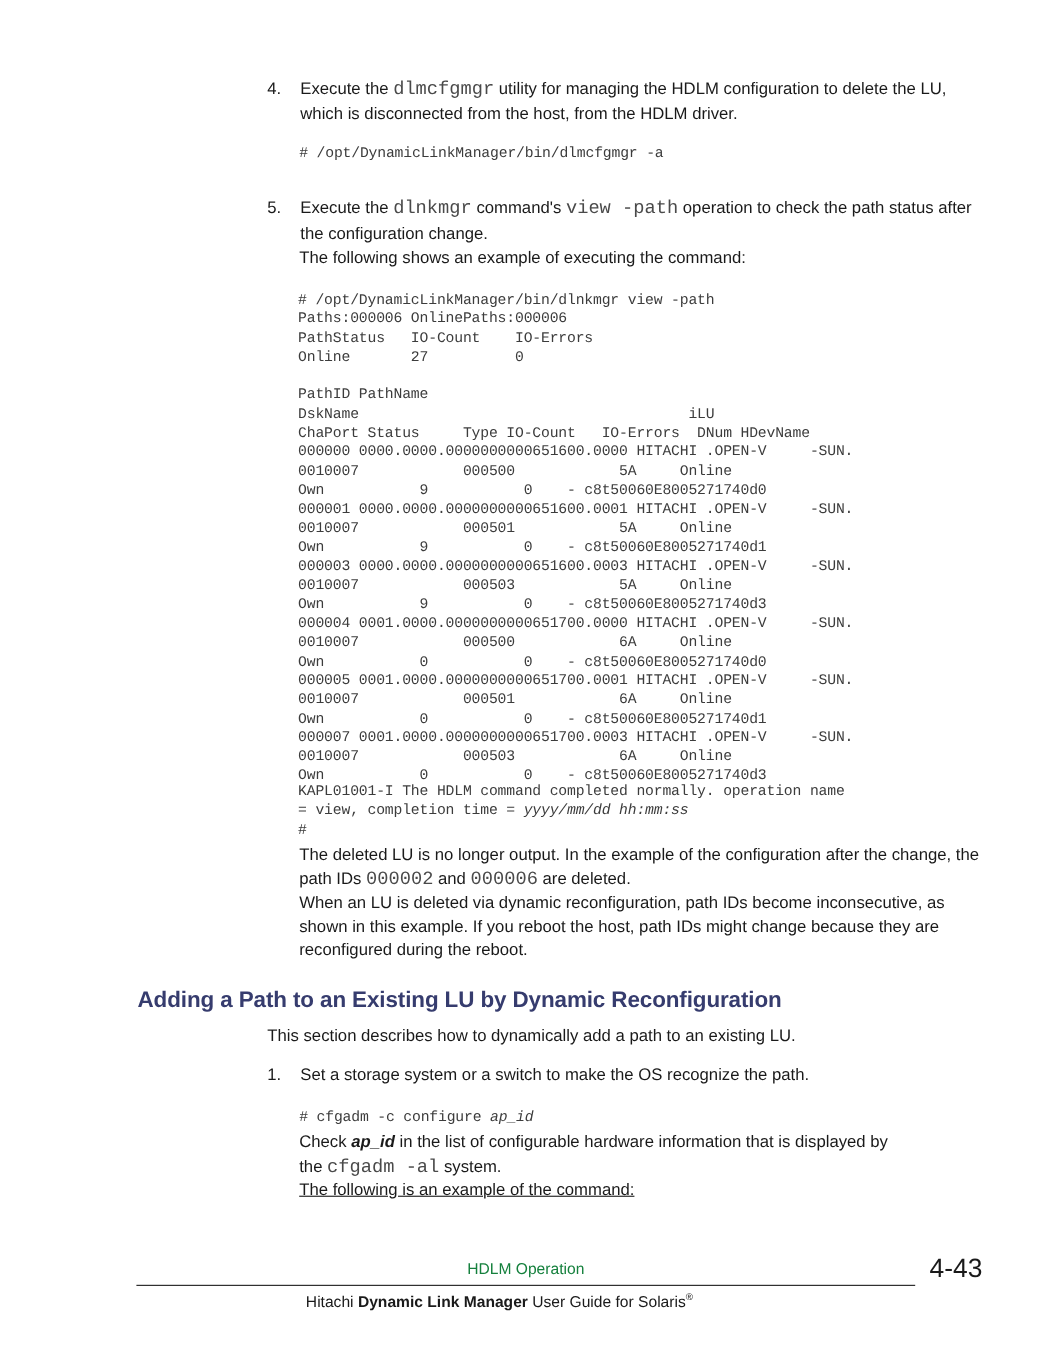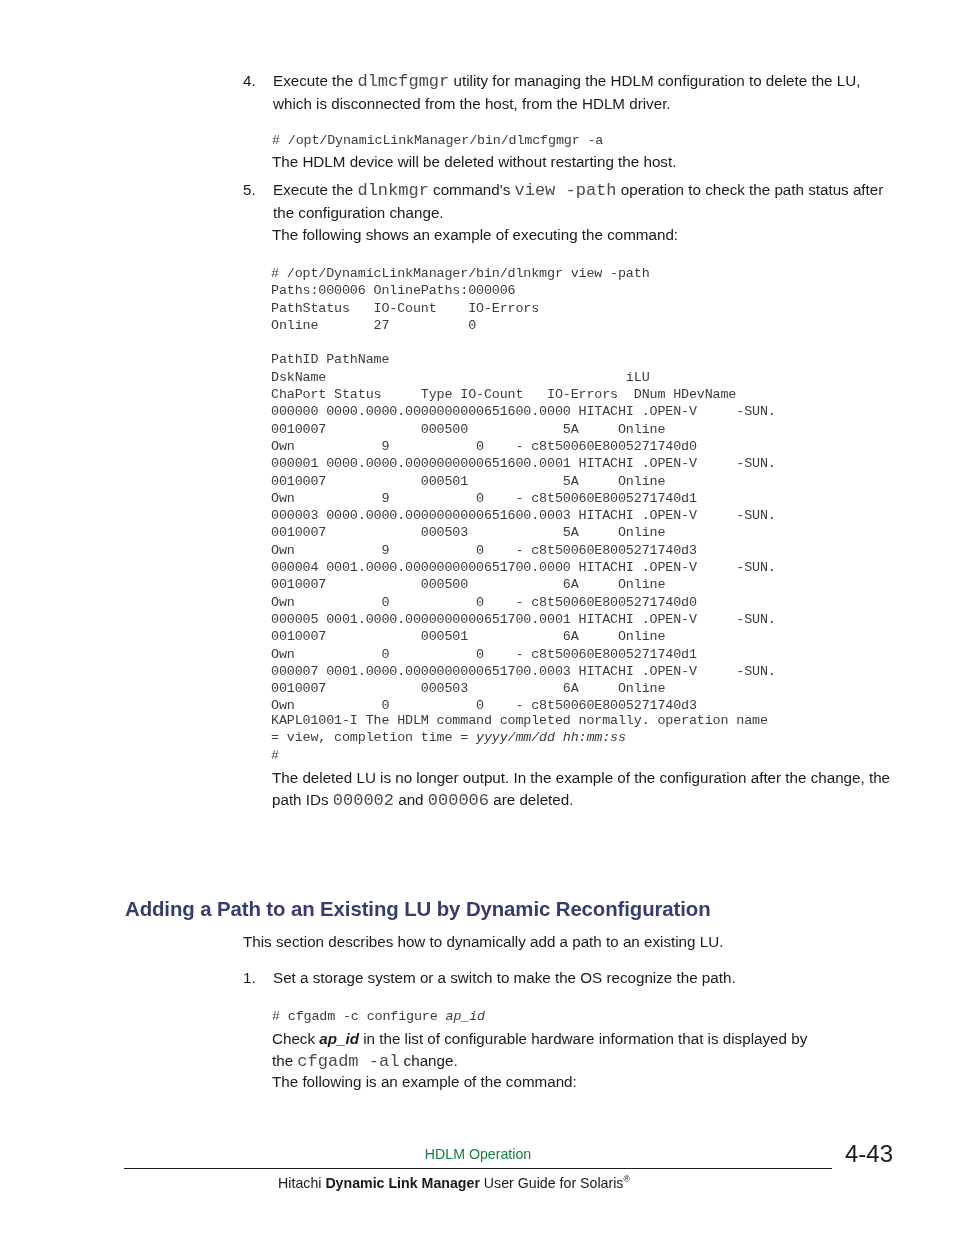--- a/index.html
+++ b/index.html
@@ -124,21 +124,20 @@
 
 <div class="page">
 
   <div class="olist" style="left:243px; top:70px; width:650px;">
     <span class="num">4.</span>
     <span class="otext body-text"><span>Execute the </span><span class="mono-inline">dlmcfgmgr</span><span> utility for managing the HDLM configuration to delete the LU, which is disconnected from the host, from the HDLM driver.</span></span>
   </div>
 
   <div class="codeblock" style="left:272px; top:132px;"><span># /opt/DynamicLinkManager/bin/dlmcfgmgr -a</span></div>
 
-  <div class="para" style="left:272px; top:151px; width:640px;"><span>The HDLM device will be deleted without restarting the host.</span></div>
 
   <div class="olist" style="left:243px; top:179px; width:650px;">
     <span class="num">5.</span>
     <span class="otext body-text"><span>Execute the </span><span class="mono-inline">dlnkmgr</span><span> command's </span><span class="mono-inline">view -path</span><span> operation to check the path status after the configuration change.</span></span>
     </div>
 
   <div class="para" style="left:272px; top:224px; width:640px;"><span>The following shows an example of executing the command:</span></div>
 
   <div class="codeblock" style="left:271px; top:265px;"><span id="terminal-lines"># /opt/DynamicLinkManager/bin/dlnkmgr view -path
 Paths:000006 OnlinePaths:000006
@@ -164,35 +163,36 @@
 0010007            000501            6A     Online
 Own           0           0    - c8t50060E8005271740d1
 000007 0001.0000.0000000000651700.0003 HITACHI .OPEN-V     -SUN.
 0010007            000503            6A     Online
 Own           0           0    - c8t50060E8005271740d3</span></div>
 
   <div class="codeblock" style="left:271px; top:712px;"><span>KAPL01001-I The HDLM command completed normally. operation name</span><br><span>= view, completion time = </span><span class="it">yyyy/mm/dd hh:mm:ss</span><br><span>#</span></div>
 
   <div class="para" style="left:272px; top:767px; width:628px;"><span>The deleted LU is no longer output. In the example of the configuration after the change, the path IDs </span><span class="mono-inline">000002</span><span> and </span><span class="mono-inline">000006</span><span> are deleted.</span></div>
 
+  <div class="para" style="left:272px; top:810px; width:628px;"><span>When an LU is deleted via dynamic reconfiguration, path IDs become inconsecutive, as shown in this example. If you reboot the host, path IDs might change because they are reconfigured during the reboot.</span></div>
 
   <div class="h2" style="left:125px; top:896px; width:800px;"><span>Adding a Path to an Existing LU by Dynamic Reconfiguration</span></div>
 
   <div class="para" style="left:243px; top:931px; width:660px;"><span>This section describes how to dynamically add a path to an existing LU.</span></div>
 
   <div class="olist" style="left:243px; top:967px; width:660px;">
     <span class="num">1.</span>
     <span class="otext body-text">Set a storage system or a switch to make the OS recognize the path.</span>
   </div>
 
   <div class="codeblock" style="left:272px; top:1008px;"><span># cfgadm -c configure </span><span class="it">ap_id</span></div>
 
-  <div class="para" style="left:272px; top:1028px; width:560px;"><span>Check </span><span class="it" style="font-weight:600;">ap_id</span><span> in the list of configurable hardware information that is displayed by the </span><span class="mono-inline">cfgadm -al</span><span> change.</span></div>
-
-  <div class="para" style="left:272px; top:1071px; width:640px;"><span>The following is an example of the command:</span></div>
+  <div class="para" style="left:272px; top:1028px; width:560px;"><span>Check </span><span class="it" style="font-weight:600;">ap_id</span><span> in the list of configurable hardware information that is displayed by the </span><span class="mono-inline">cfgadm -al</span><span> system.</span></div>
+
+  <div class="para" style="left:272px; top:1071px; width:640px;text-decoration:underline;"><span>The following is an example of the command:</span></div>
 
   <div class="footer-center" style="left:124px; top:1146px; width:708px;"><span>HDLM Operation</span></div>
 
   <div class="footer-page" style="left:845px; top:1140px;"><span>4-43</span></div>
 
   <div class="footer-rule" style="top:1168px;"></div>
 
   <div class="footer-sub" style="top:1174px;"><span>Hitachi </span><b>Dynamic Link Manager</b><span> User Guide for Solaris</span><sup>®</sup></div>
 
 </div>

